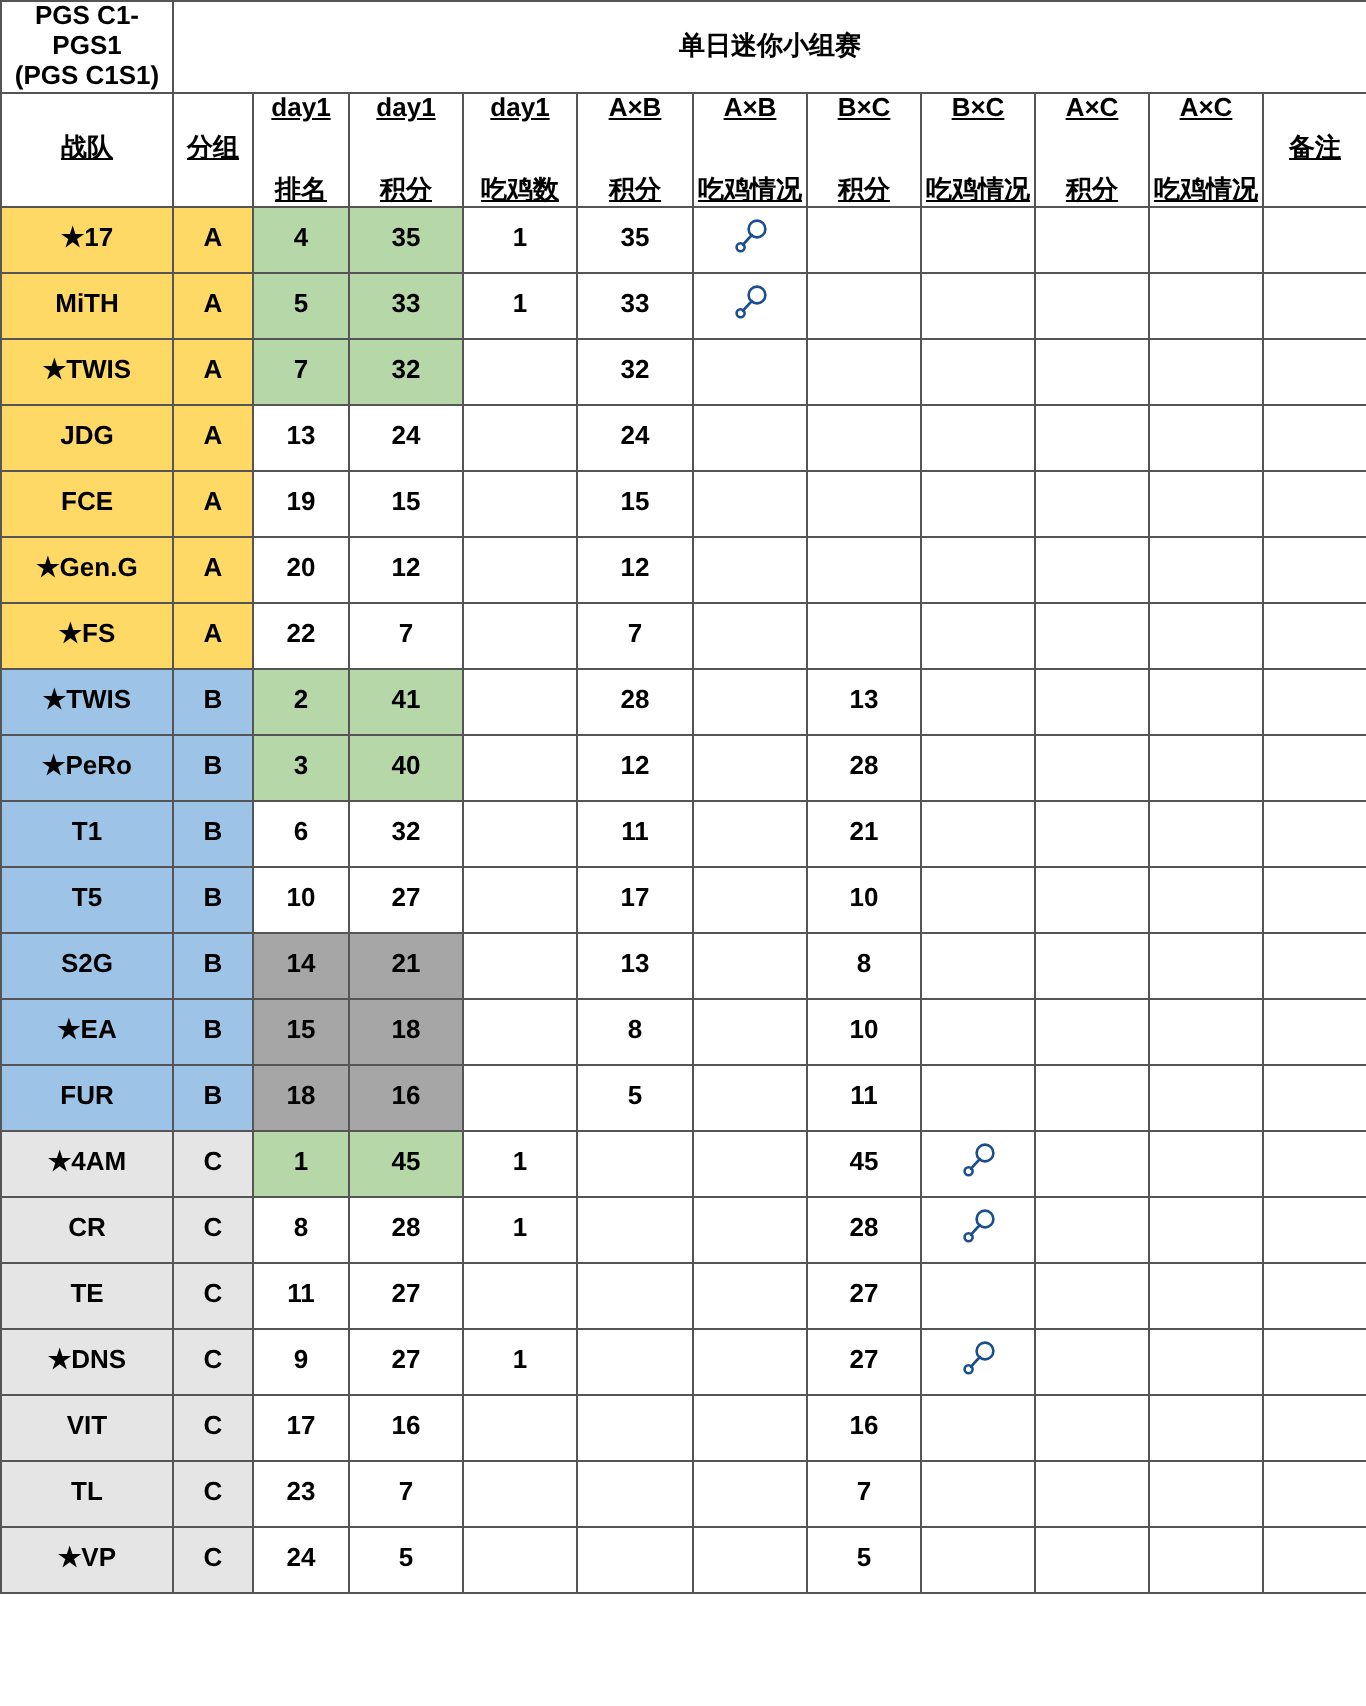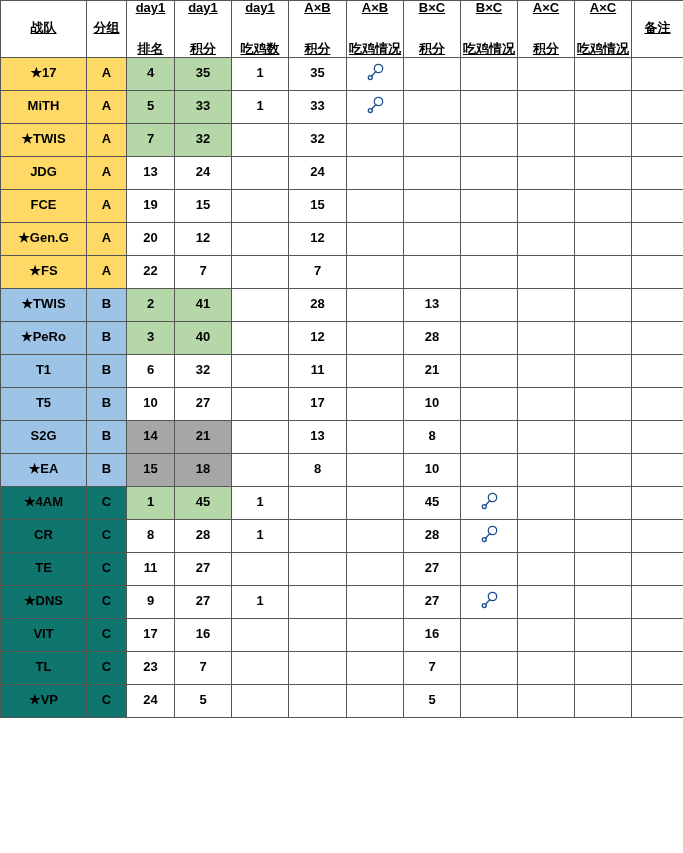--- a/index.html
+++ b/index.html
@@ -66,21 +66,21 @@
     font-size: 16px;
     font-weight: bold;
   }
   .pan {
     font-size: 15px;
     color: #1b4e8c;
   }
   
   .bg-a { background: #ffd966; }
   .bg-b { background: #9dc3e6; }
-  .bg-c { background: #0f766e; }
+  .bg-c { background: #e5e5e5; }
   .hl-green { background: #b6d7a8; }
   .hl-gray { background: #a6a6a6; }
 </style>
 </head>
 <body>
 
 <table class="grid">
   <colgroup>
     <col style="width:86px">
     <col style="width:40px">
@@ -89,20 +89,27 @@
     <col style="width:57px">
     <col style="width:58px">
     <col style="width:57px">
     <col style="width:57px">
     <col style="width:57px">
     <col style="width:57px">
     <col style="width:57px">
     <col style="width:52px">
   </colgroup>
   <tbody id="table-body">
+    <tr>
+      <td class="corner-cell">
+        <span class="l1">PGS C1-PGS1</span>
+        <span class="l2">(PGS C1S1)</span>
+      </td>
+      <td class="title-cell" colspan="11">单日迷你小组赛</td>
+    </tr>
     <tr id="header-row">
         <td class="hdr">
           <span class="l1">战队</span>
         </td>
         <td class="hdr">
           <span class="l1">分组</span>
         </td>
         <td class="hdr">
           <span class="l1">day1</span>
           <span class="l2">排名</span>
@@ -327,20 +334,34 @@
         <td class="num"></td>
         <td class="">8</td>
         <td class=""></td>
         <td class="">10</td>
         <td class=""></td>
         <td class=""></td>
         <td class=""></td>
         <td class=""></td>
       </tr>
       <tr class="datarow">
+        <td class="team bg-b">FUR</td>
+        <td class="grp bg-b">B</td>
+        <td class="num hl-gray">18</td>
+        <td class="num hl-gray">16</td>
+        <td class="num"></td>
+        <td class="">5</td>
+        <td class=""></td>
+        <td class="">11</td>
+        <td class=""></td>
+        <td class=""></td>
+        <td class=""></td>
+        <td class=""></td>
+      </tr>
+      <tr class="datarow">
         <td class="team bg-c">★4AM</td>
         <td class="grp bg-c">C</td>
         <td class="num hl-green">1</td>
         <td class="num hl-green">45</td>
         <td class="num">1</td>
         <td class=""></td>
         <td class=""></td>
         <td class="">45</td>
         <td class=""><span class="pan"><svg width="20" height="20" viewBox="0 0 20 20">
               <circle cx="13.5" cy="6.5" r="4.2" fill="none" stroke="#1b4e8c" stroke-width="1.3"></circle>

